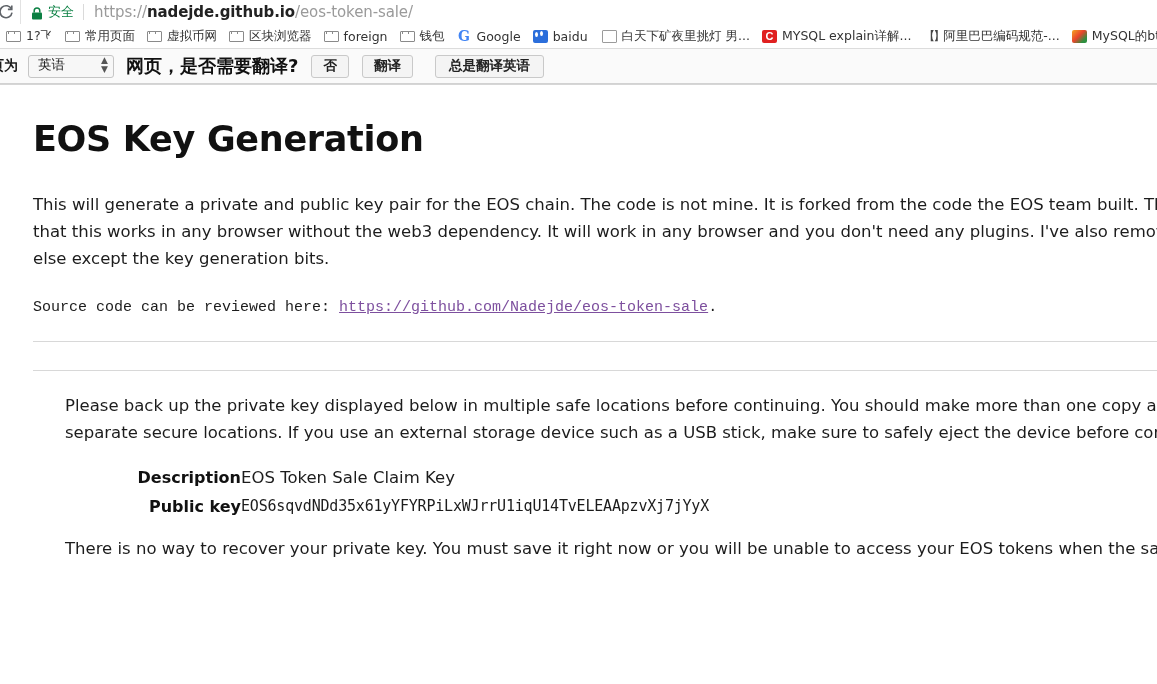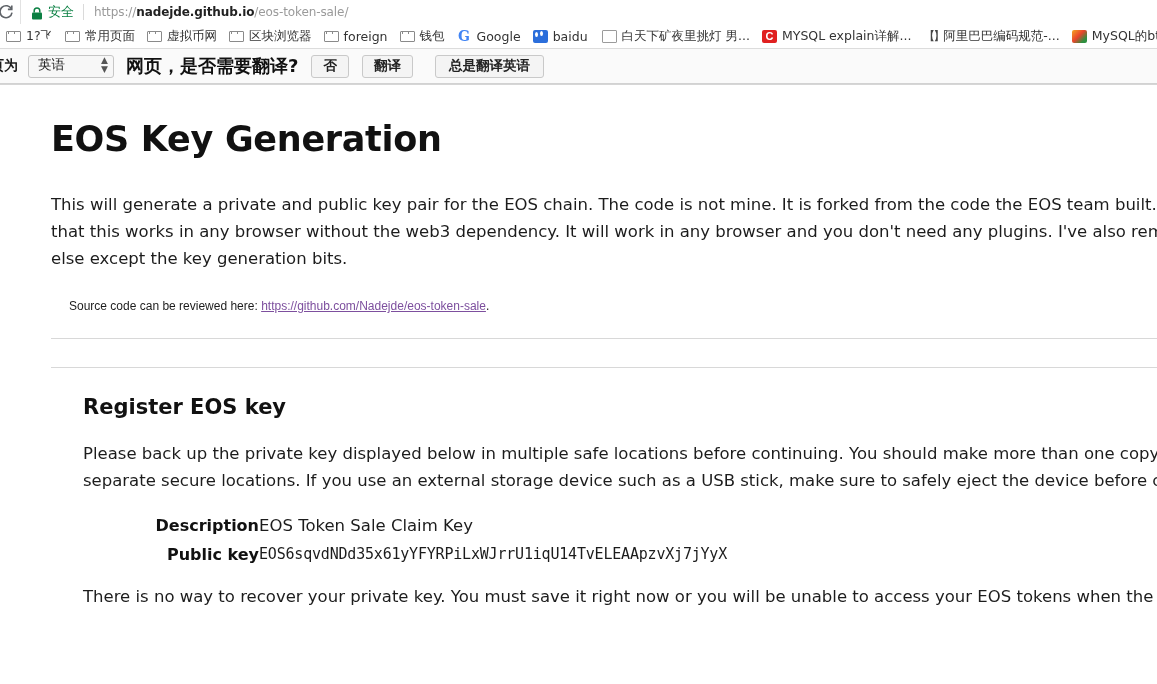--- a/index.html
+++ b/index.html
@@ -63,21 +63,21 @@
     margin-right: 9px;
     white-space: nowrap;
   }
   .url-sep {
     width: 1px;
     height: 16px;
     background: #dadada;
     margin-right: 10px;
   }
   .url-text {
-    font-size: 12px;
+    font-size: 15px;
     font-family: "DejaVu Sans", sans-serif;
     color: #9a9a9a;
     white-space: nowrap;
     letter-spacing: -0.1px;
   }
   .url-text .host { color: #222; font-weight: bold; }
 
   
   .bookmarks-row {
     height: 24px;
@@ -261,21 +261,21 @@
     display: inline-flex;
     align-items: center;
     font-size: 13.5px;
     color: #222;
     font-weight: bold;
   }
   .tb-btn.wide { margin-left: 22px; padding: 0 13px; }
 
   
   .page {
-    padding: 0 0 0 18px;
+    padding: 0 0 0 0;
     background: #fff;
     position: relative;
     height: 596px;
     overflow: hidden;
   }
   .container {
     padding-left: 33px;
     padding-right: 0px;
     width: 1140px;
     box-sizing: border-box;
@@ -292,24 +292,24 @@
     font-family: "DejaVu Sans", sans-serif;
     font-size: 16.5px;
     line-height: 27px;
     color: #1c1c1c;
     margin: 32px 0 0 0;
     width: 1145px;
     white-space: nowrap;
   }
   p.intro .ln { display: block; }
   p.source {
-    font-family: Liberation Sans, sans-serif;
-    font-size: 12px;
+    font-family: Liberation Mono, monospace;
+    font-size: 15px;
     color: #1c1c1c;
-    margin: 27px 0 0 18px;
+    margin: 27px 0 0 0;
   }
   a.src-link {
     color: #7d4f9e;
     text-decoration: underline;
   }
   .divider {
     border: none;
     border-top: 1px solid #d8d8d8;
     margin: 25px 0 0 0;
     width: 1125px;
@@ -495,21 +495,20 @@
       <span class="ln">else except the key generation bits.</span>
     </p>
 
     <p class="source"><span>Source code can be reviewed here: </span><a class="src-link" href="#">https://github.com/Nadejde/eos-token-sale</a><span>.</span></p>
 
     <hr class="divider">
 
 
     <hr class="divider2">
 
-    <h2 class="section">Register EOS key</h2>
 
     <p class="notice">
       <span class="ln">Please back up the private key displayed below in multiple safe locations before continuing. You should make more than one copy and keep all copies in</span>
       <span class="ln">separate secure locations. If you use an external storage device such as a USB stick, make sure to safely eject the device before continuing.</span>
     </p>
 
     <table class="keys">
       <tbody>
           <tr>
         <td class="k-label">Description</td>

